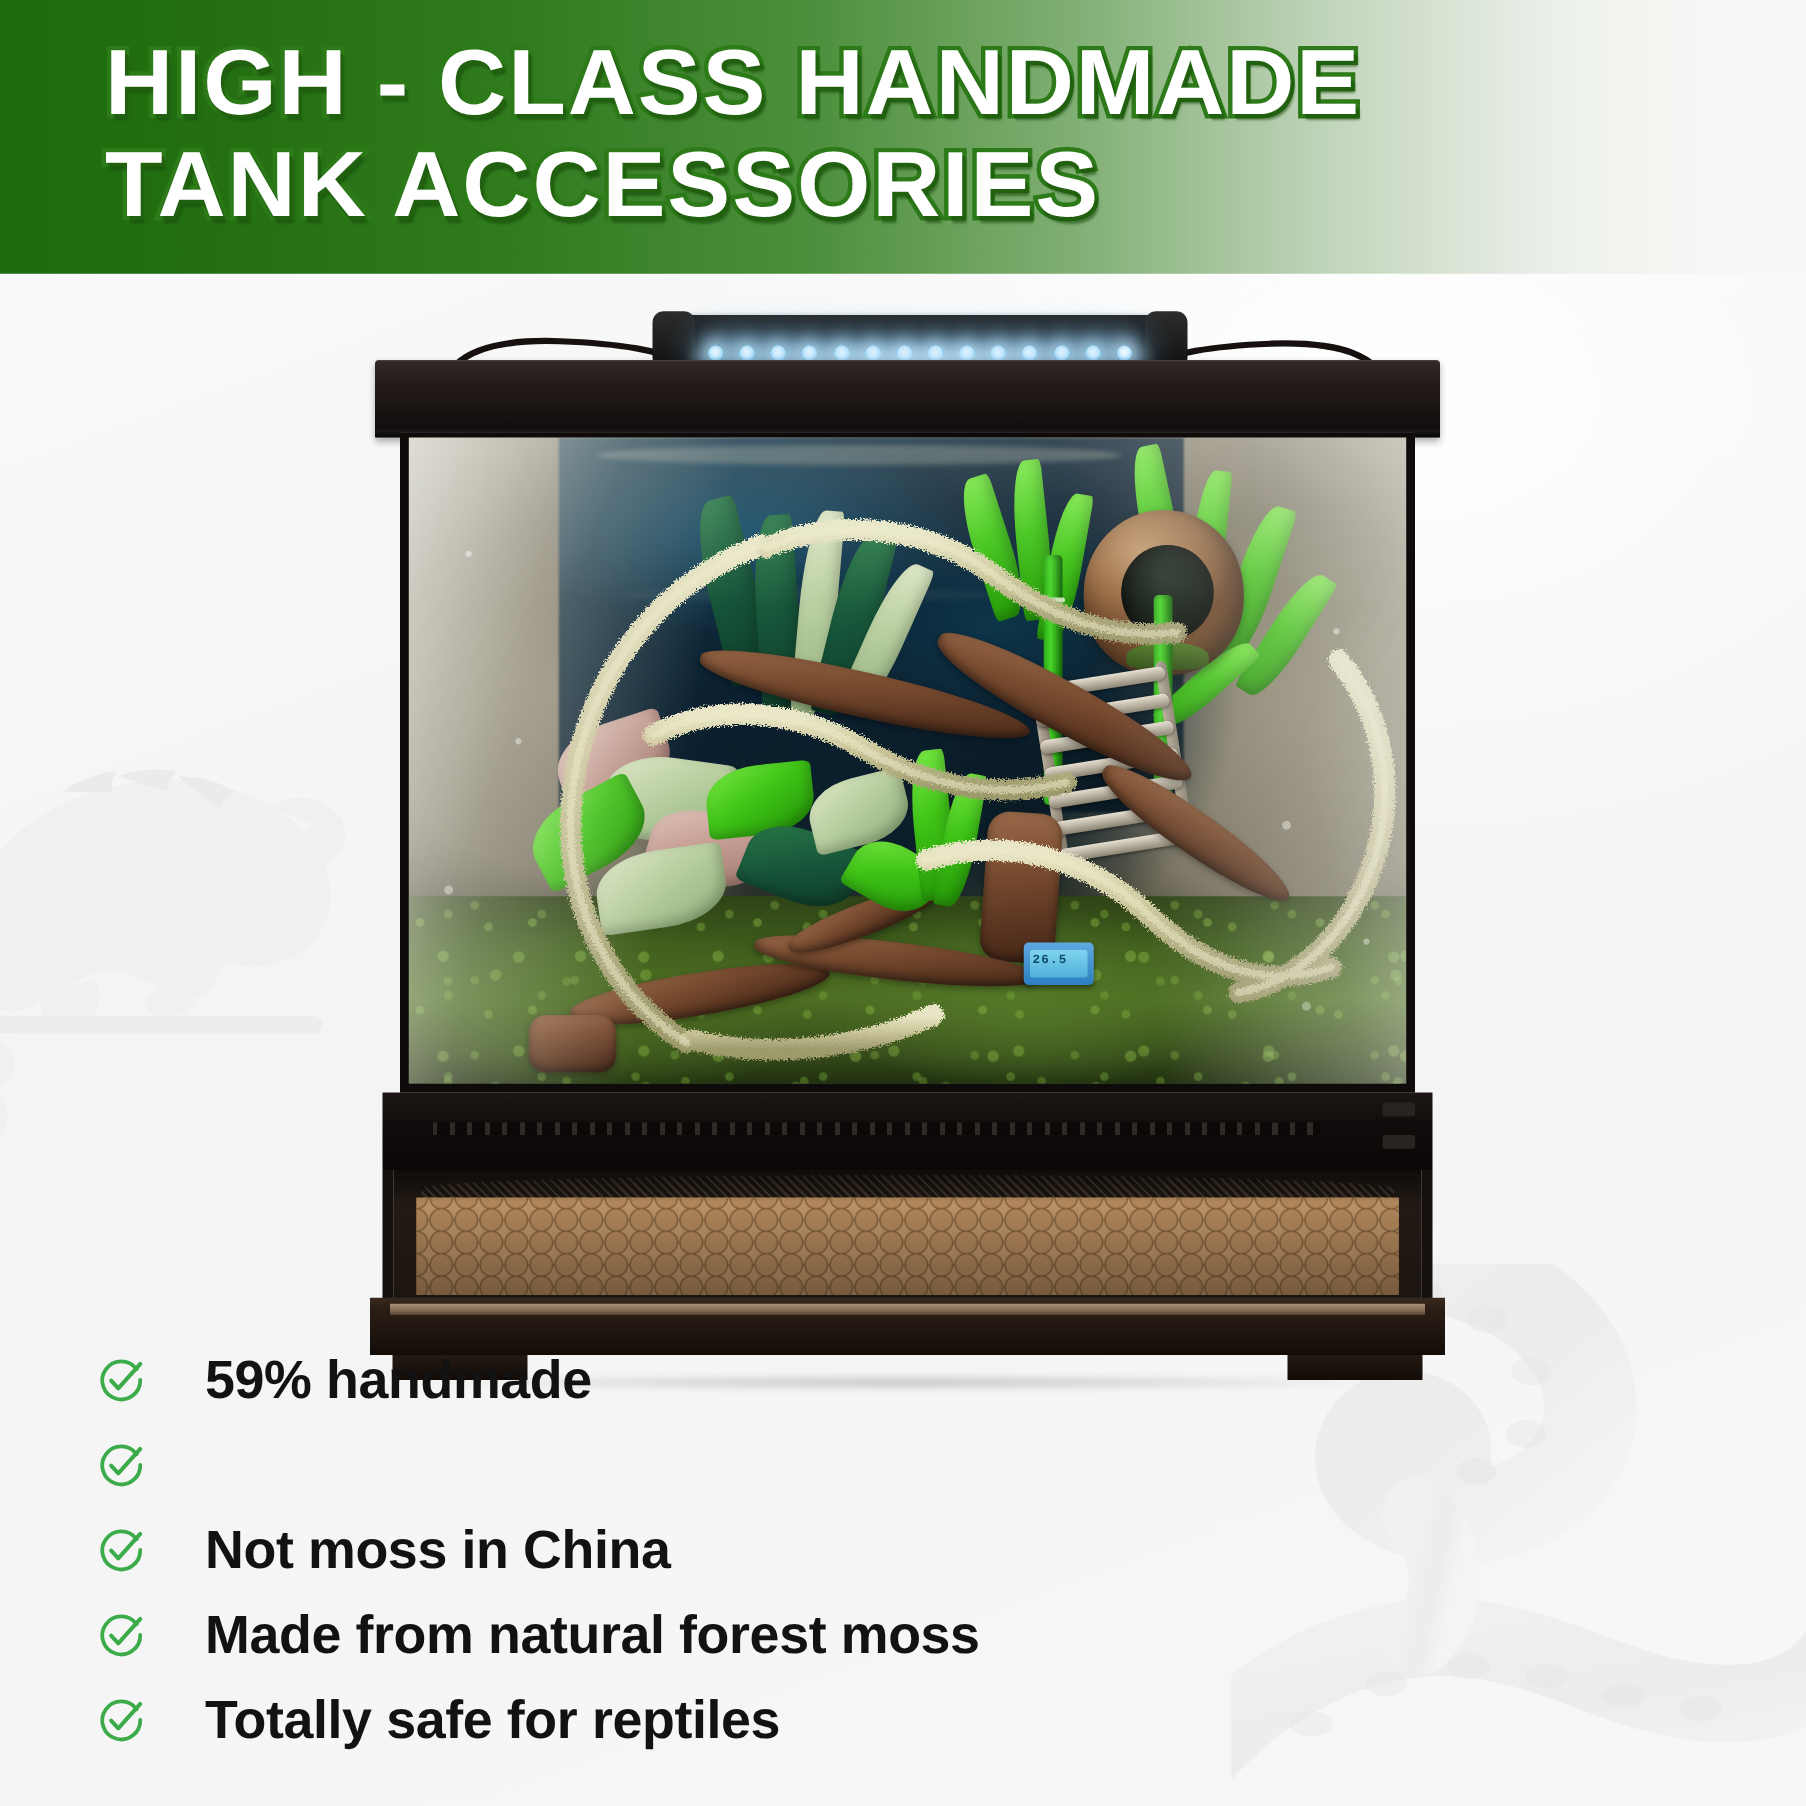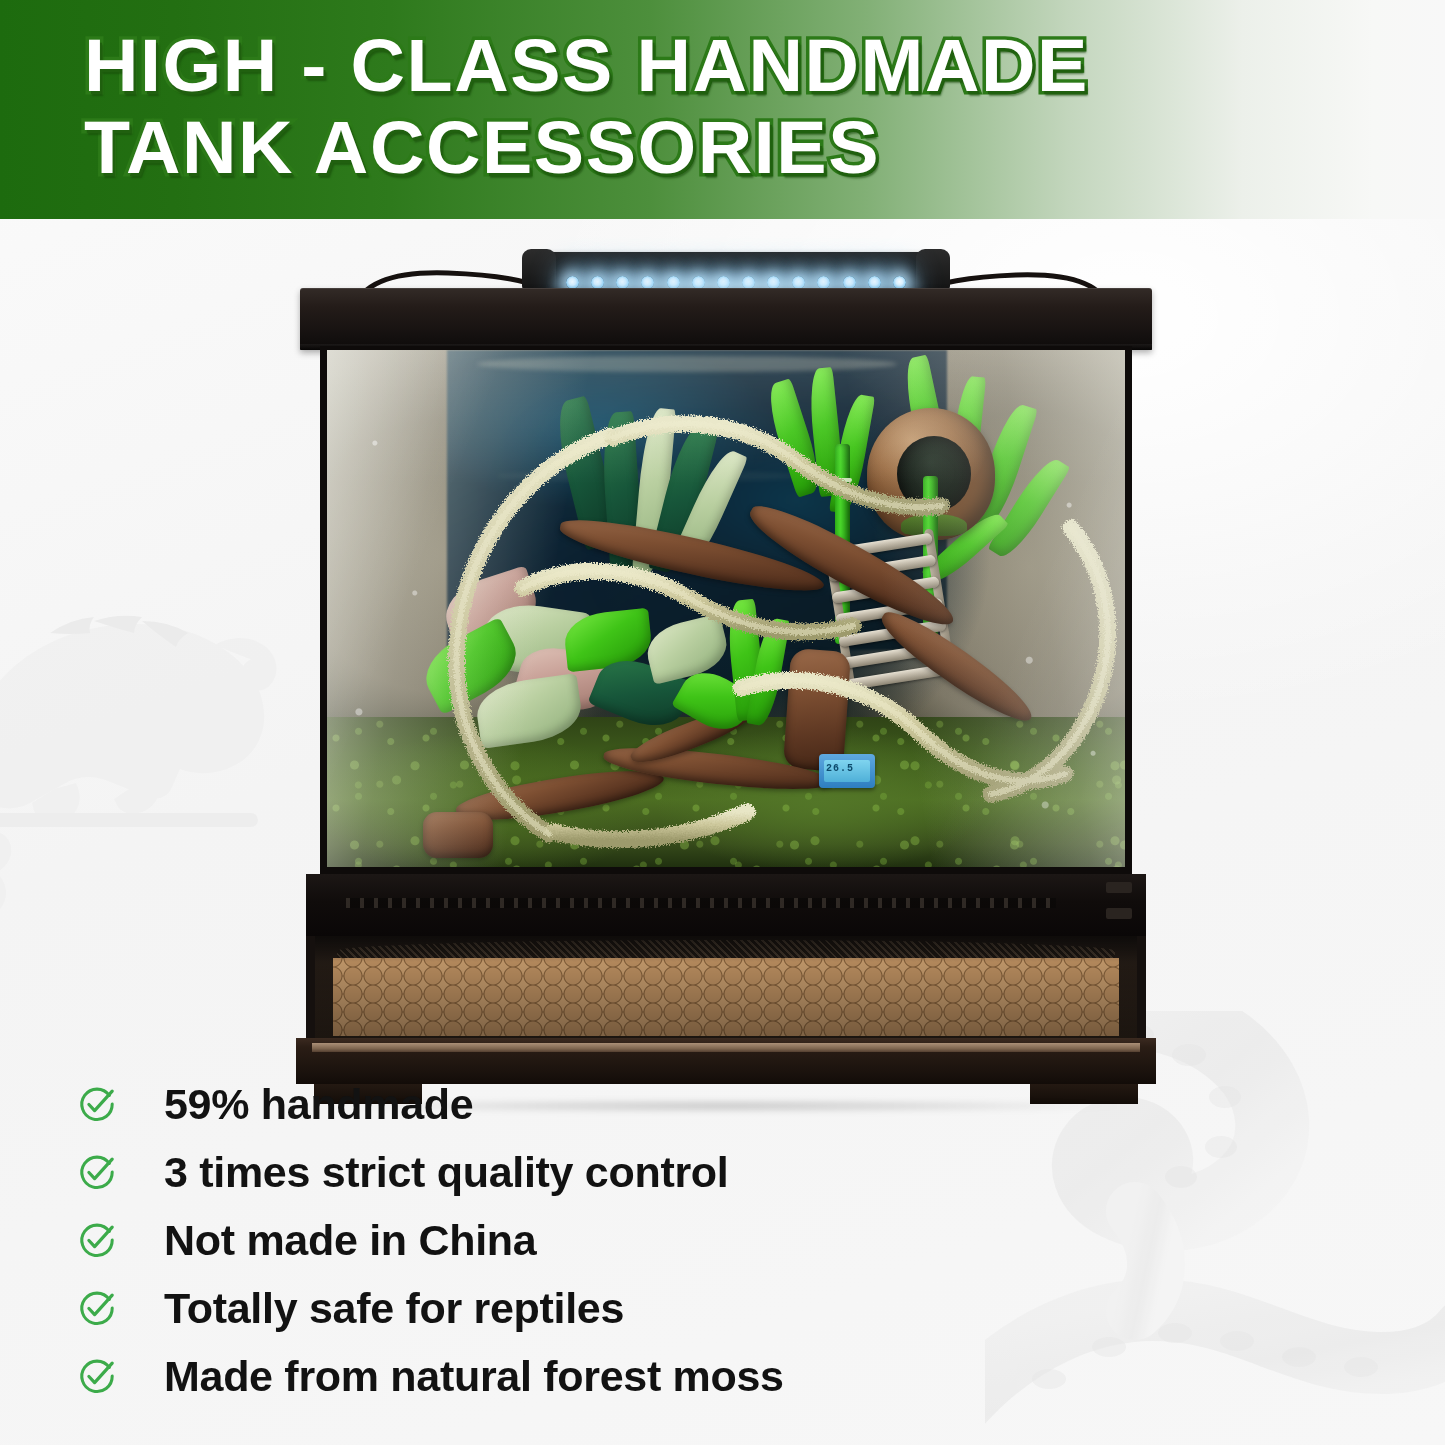--- a/index.html
+++ b/index.html
@@ -626,46 +626,45 @@
     <span class="feature-label">59% handmade</span>
   </div>
 
   <div class="feature-row">
     <span class="check-icon">
       <svg viewBox="0 0 40 40" xmlns="http://www.w3.org/2000/svg">
         <path d="M33,11 A16,16 0 1 0 36,20" fill="none" stroke="#3cab4a" stroke-width="3.2" stroke-linecap="round"></path>
         <path d="M11.5,20.5 L17.5,27 L36,6.5" fill="none" stroke="#3cab4a" stroke-width="3.4" stroke-linecap="round" stroke-linejoin="round"></path>
       </svg>
     </span>
-    <span class="feature-label">3 times strict quality control</span>
   </div>
 
   <div class="feature-row">
     <span class="check-icon">
       <svg viewBox="0 0 40 40" xmlns="http://www.w3.org/2000/svg">
         <path d="M33,11 A16,16 0 1 0 36,20" fill="none" stroke="#3cab4a" stroke-width="3.2" stroke-linecap="round"></path>
         <path d="M11.5,20.5 L17.5,27 L36,6.5" fill="none" stroke="#3cab4a" stroke-width="3.4" stroke-linecap="round" stroke-linejoin="round"></path>
       </svg>
     </span>
-    <span class="feature-label">Not made in China</span>
+    <span class="feature-label">Not moss in China</span>
+  </div>
+
+  <div class="feature-row">
+    <span class="check-icon">
+      <svg viewBox="0 0 40 40" xmlns="http://www.w3.org/2000/svg">
+        <path d="M33,11 A16,16 0 1 0 36,20" fill="none" stroke="#3cab4a" stroke-width="3.2" stroke-linecap="round"></path>
+        <path d="M11.5,20.5 L17.5,27 L36,6.5" fill="none" stroke="#3cab4a" stroke-width="3.4" stroke-linecap="round" stroke-linejoin="round"></path>
+      </svg>
+    </span>
+    <span class="feature-label">Made from natural forest moss</span>
   </div>
 
   <div class="feature-row">
     <span class="check-icon">
       <svg viewBox="0 0 40 40" xmlns="http://www.w3.org/2000/svg">
         <path d="M33,11 A16,16 0 1 0 36,20" fill="none" stroke="#3cab4a" stroke-width="3.2" stroke-linecap="round"></path>
         <path d="M11.5,20.5 L17.5,27 L36,6.5" fill="none" stroke="#3cab4a" stroke-width="3.4" stroke-linecap="round" stroke-linejoin="round"></path>
       </svg>
     </span>
     <span class="feature-label">Totally safe for reptiles</span>
   </div>
 
-  <div class="feature-row">
-    <span class="check-icon">
-      <svg viewBox="0 0 40 40" xmlns="http://www.w3.org/2000/svg">
-        <path d="M33,11 A16,16 0 1 0 36,20" fill="none" stroke="#3cab4a" stroke-width="3.2" stroke-linecap="round"></path>
-        <path d="M11.5,20.5 L17.5,27 L36,6.5" fill="none" stroke="#3cab4a" stroke-width="3.4" stroke-linecap="round" stroke-linejoin="round"></path>
-      </svg>
-    </span>
-    <span class="feature-label">Made from natural forest moss</span>
-  </div>
-
 </div>
 
 </body></html>

